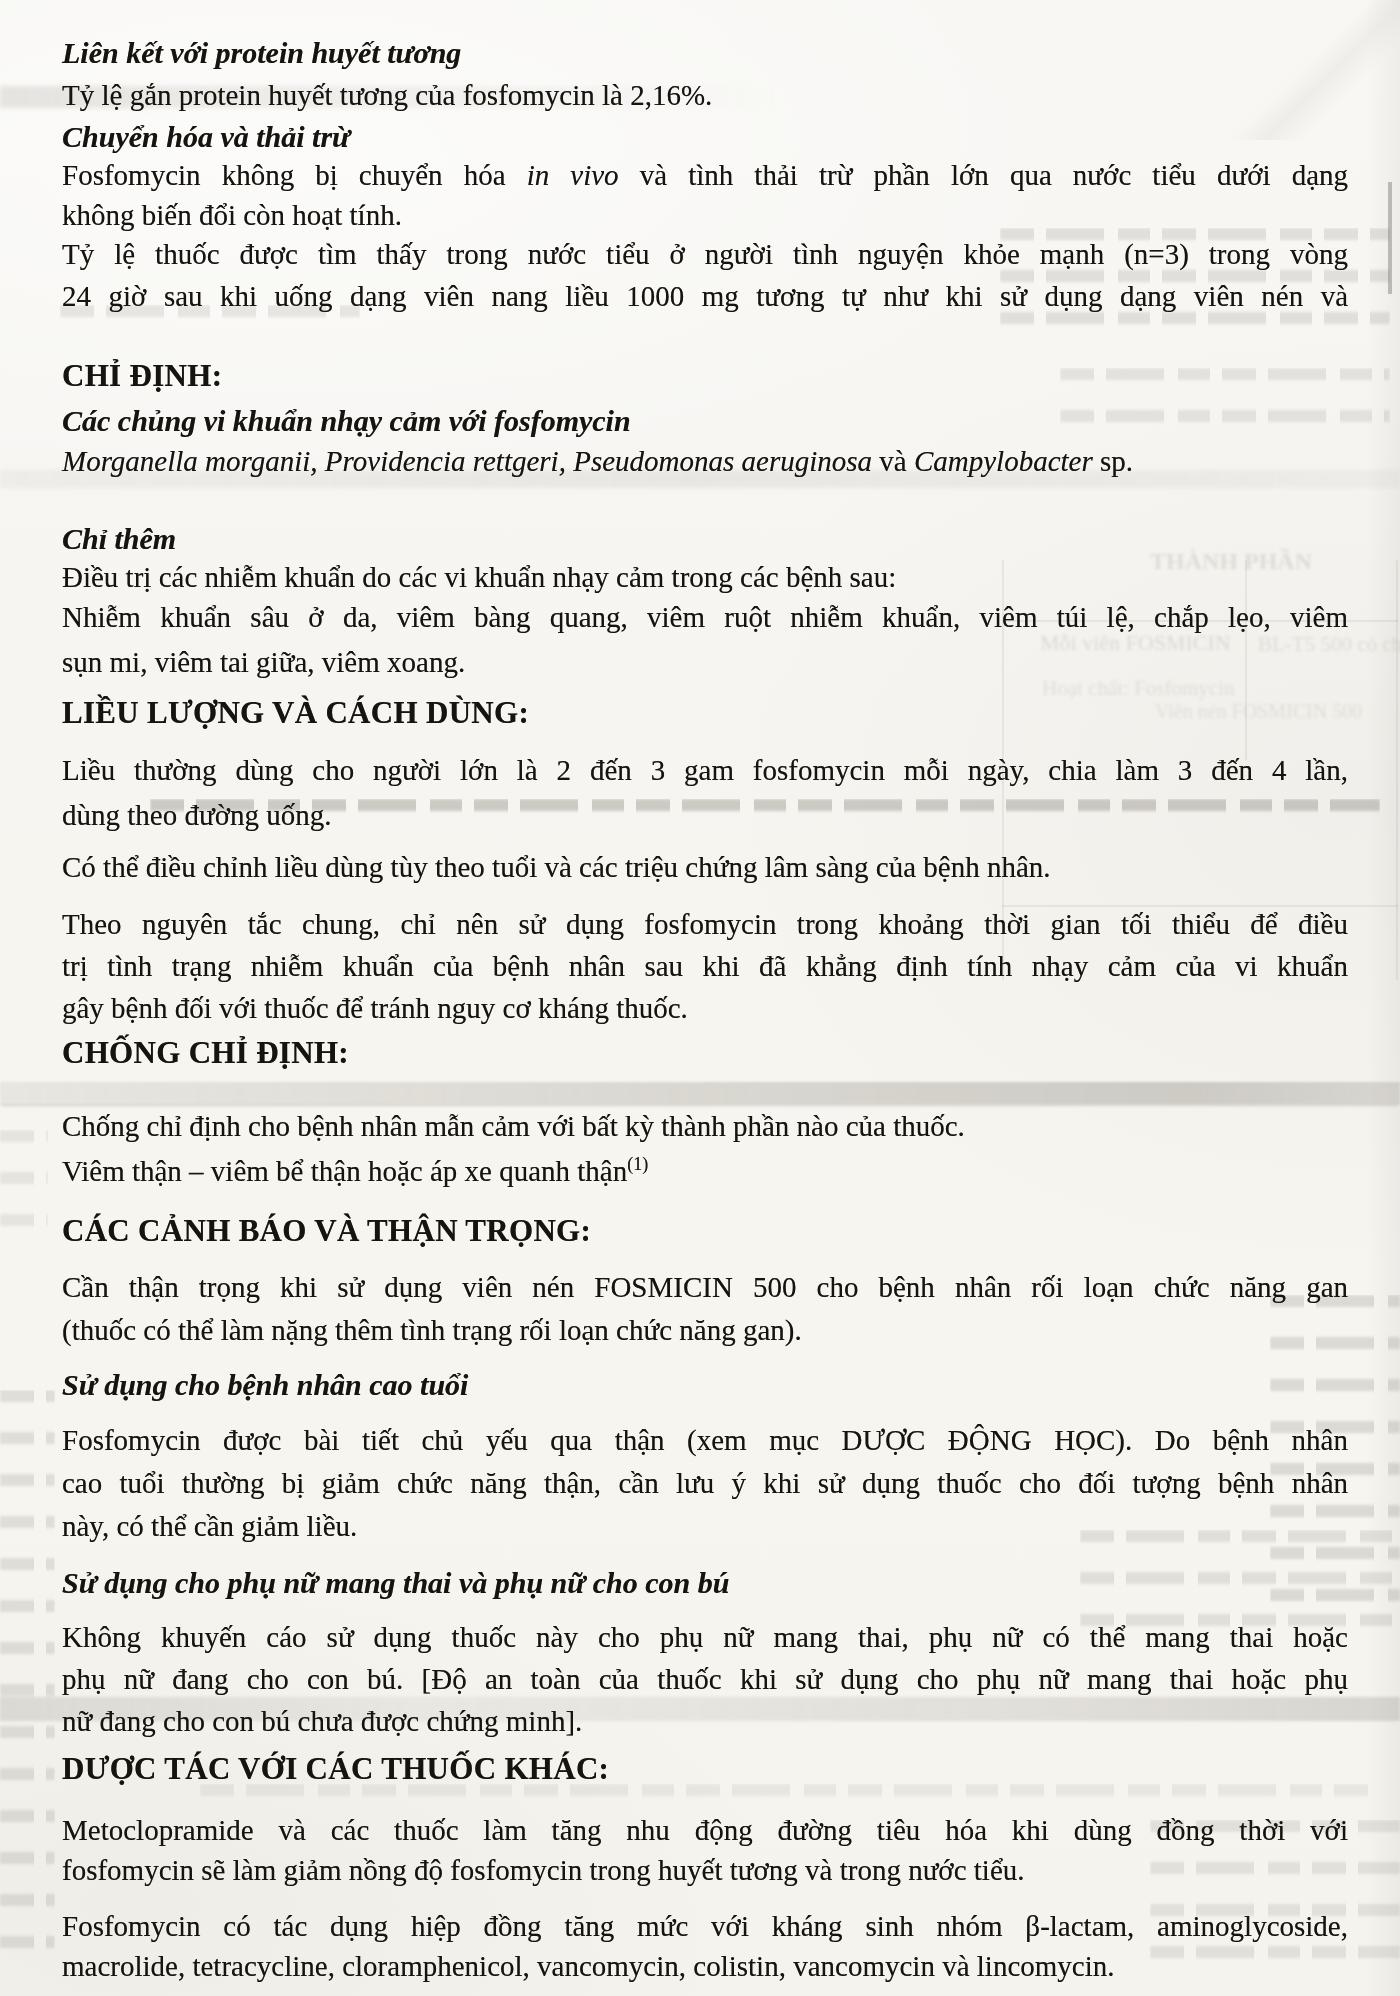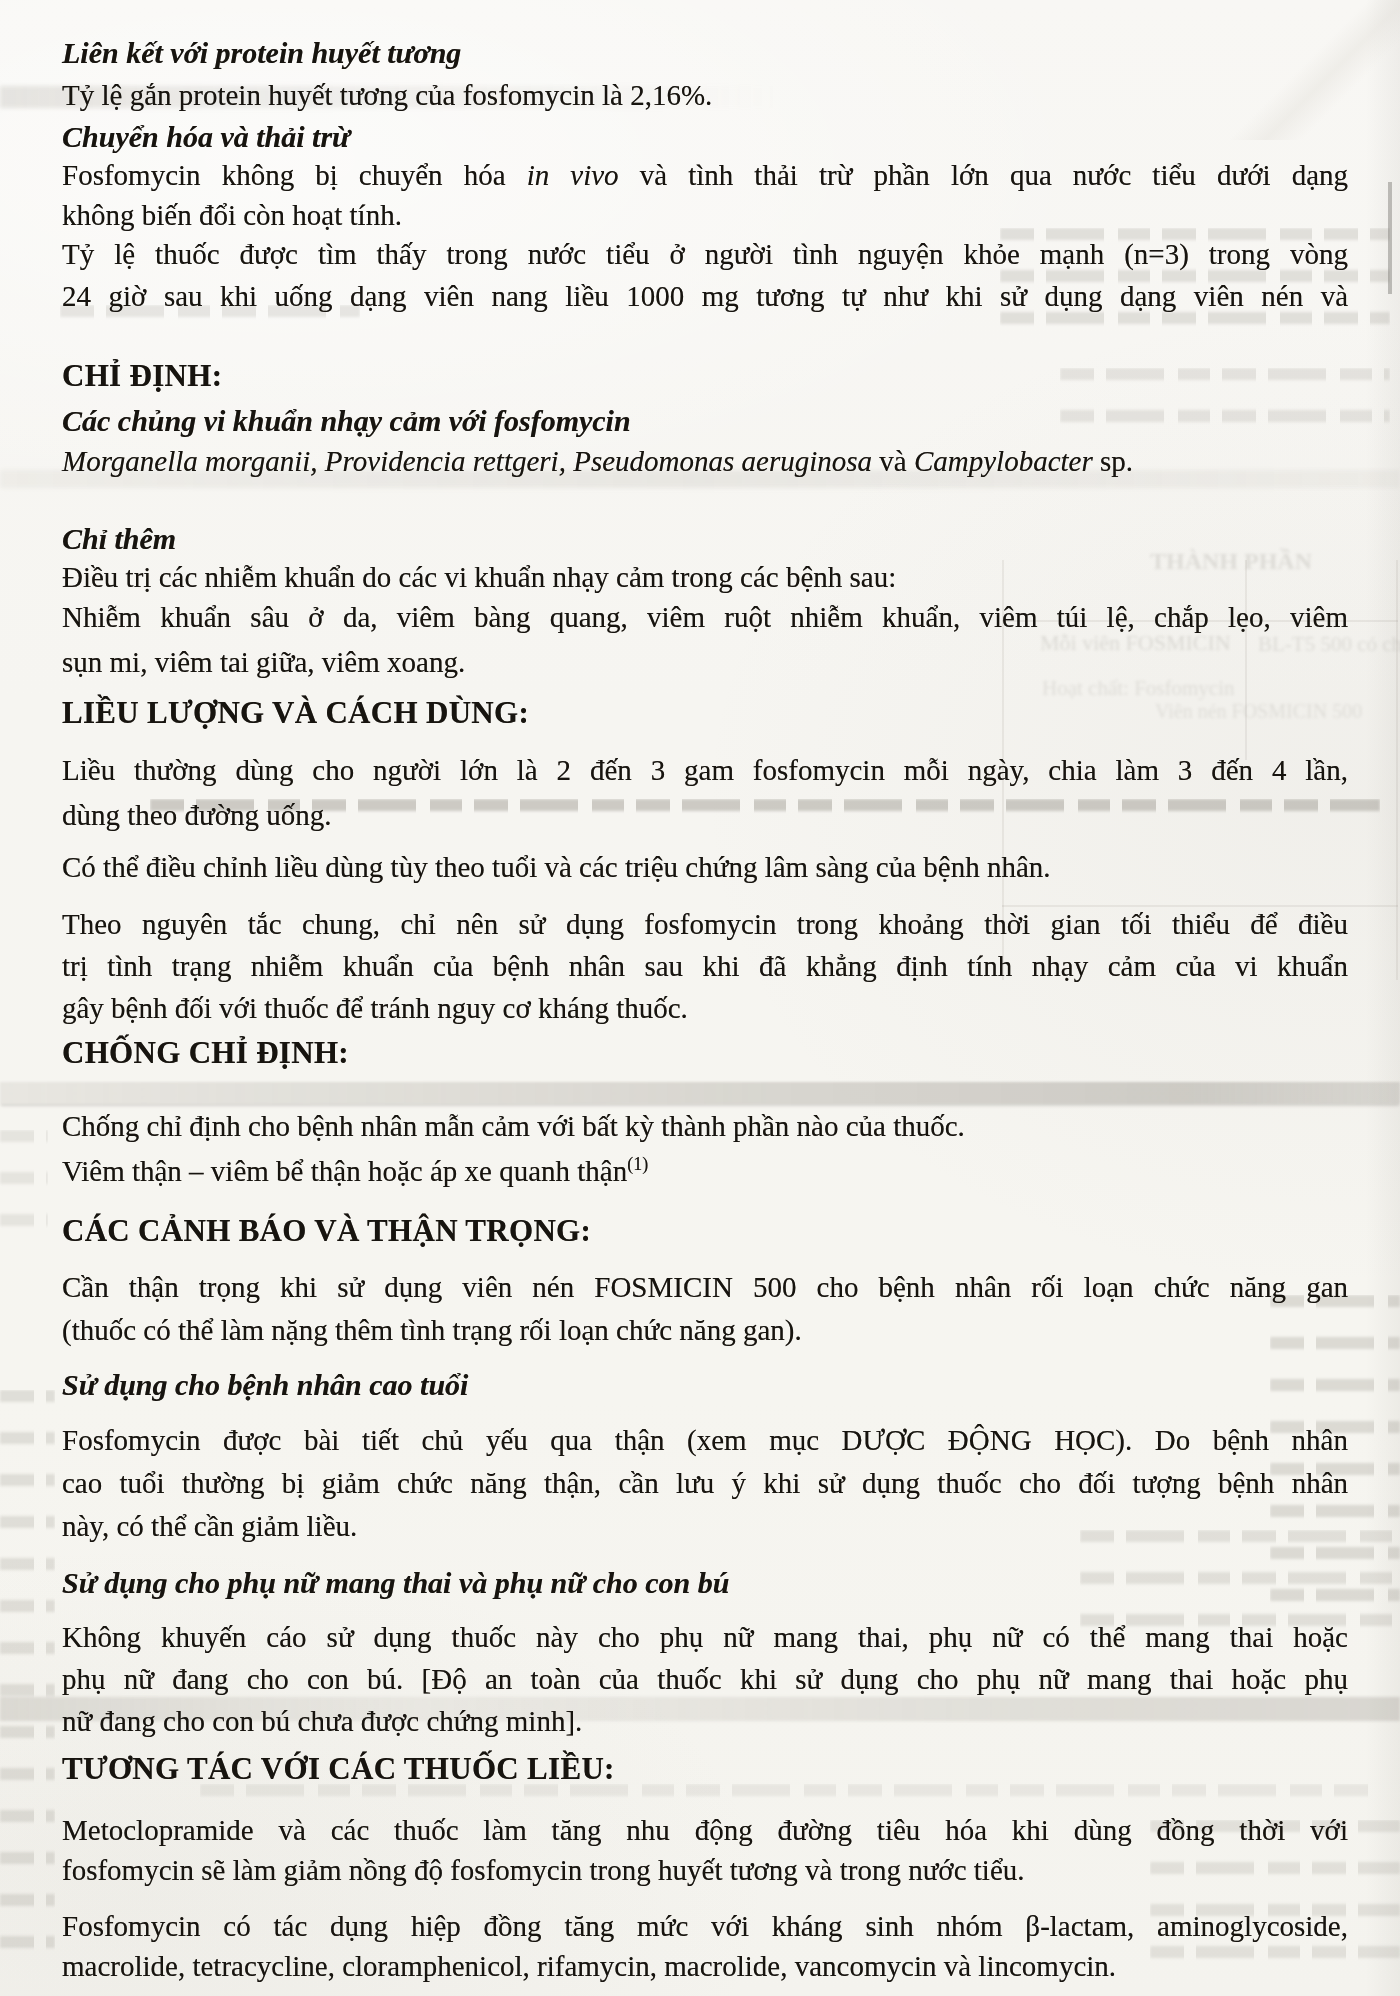--- a/index.html
+++ b/index.html
@@ -162,23 +162,23 @@
     <div class="line">này, có thể cần giảm liều.</div>
   </div>
 
   <div class="blk h-bi" style="top:1563px">Sử dụng cho phụ nữ mang thai và phụ nữ cho con bú</div>
   <div class="blk lh42" style="top:1616px">
     <div class="line jl">Không khuyến cáo sử dụng thuốc này cho phụ nữ mang thai, phụ nữ có thể mang thai hoặc</div>
     <div class="line jl">phụ nữ đang cho con bú. [Độ an toàn của thuốc khi sử dụng cho phụ nữ mang thai hoặc phụ</div>
     <div class="line">nữ đang cho con bú chưa được chứng minh].</div>
   </div>
 
-  <div class="blk h-caps" style="top:1749px">TƯƠNG TÁC VỚI CÁC THUỐC LIỀU:</div>
+  <div class="blk h-caps" style="top:1749px">DƯỢC TÁC VỚI CÁC THUỐC KHÁC:</div>
   <div class="blk lh40" style="top:1810px">
     <div class="line jl">Metoclopramide và các thuốc làm tăng nhu động đường tiêu hóa khi dùng đồng thời với</div>
     <div class="line">fosfomycin sẽ làm giảm nồng độ fosfomycin trong huyết tương và trong nước tiểu.</div>
   </div>
   <div class="blk lh40" style="top:1906px">
     <div class="line jl">Fosfomycin có tác dụng hiệp đồng tăng mức với kháng sinh nhóm β-lactam, aminoglycoside,</div>
-    <div class="line">macrolide, tetracycline, cloramphenicol, rifamycin, macrolide, vancomycin và lincomycin.</div>
+    <div class="line">macrolide, tetracycline, cloramphenicol, vancomycin, colistin, vancomycin và lincomycin.</div>
   </div>
 
 </main>
 
 </body></html>

